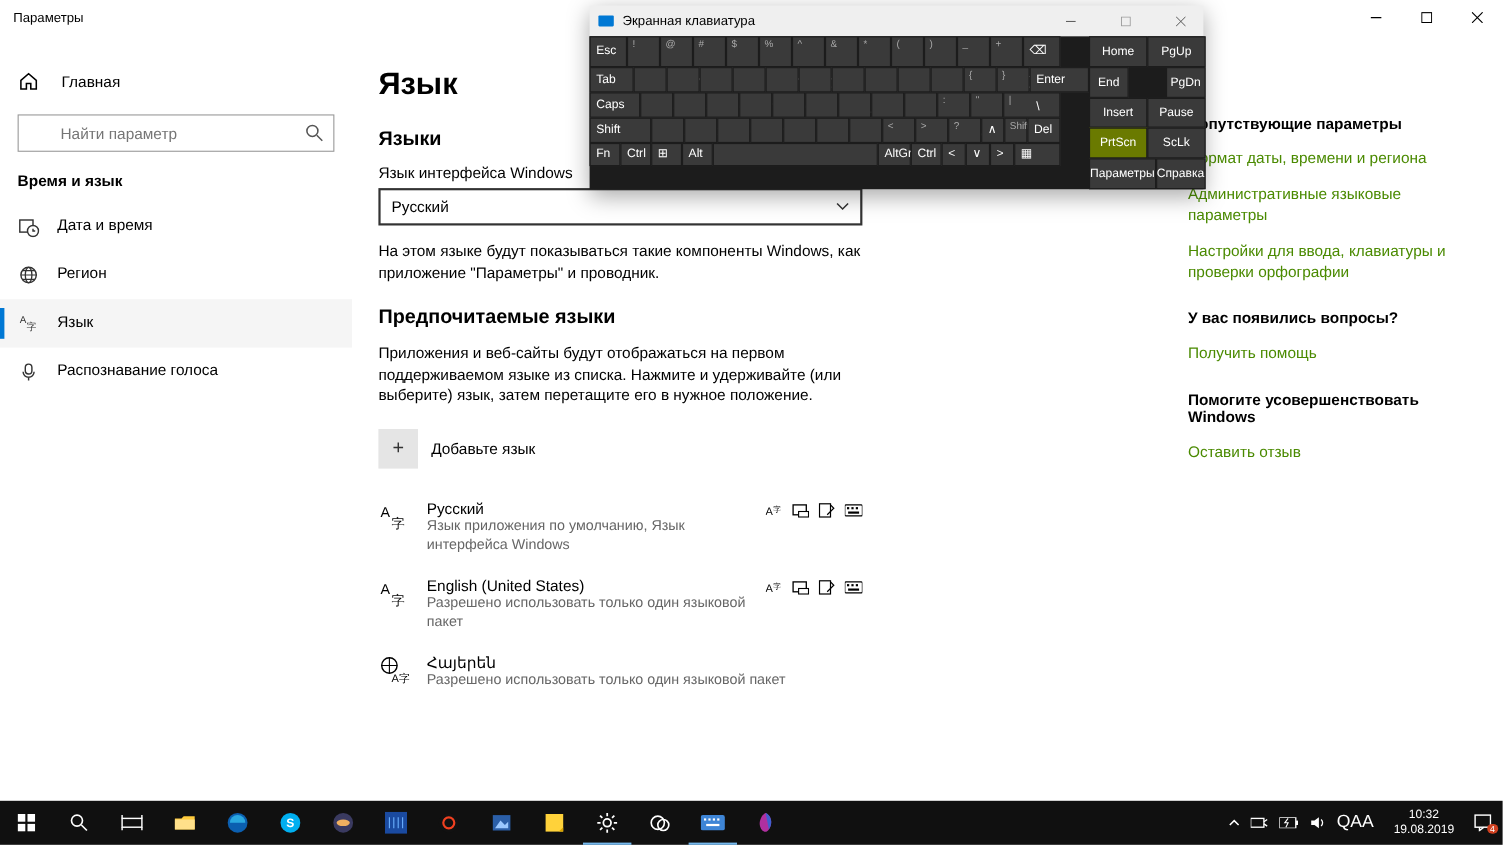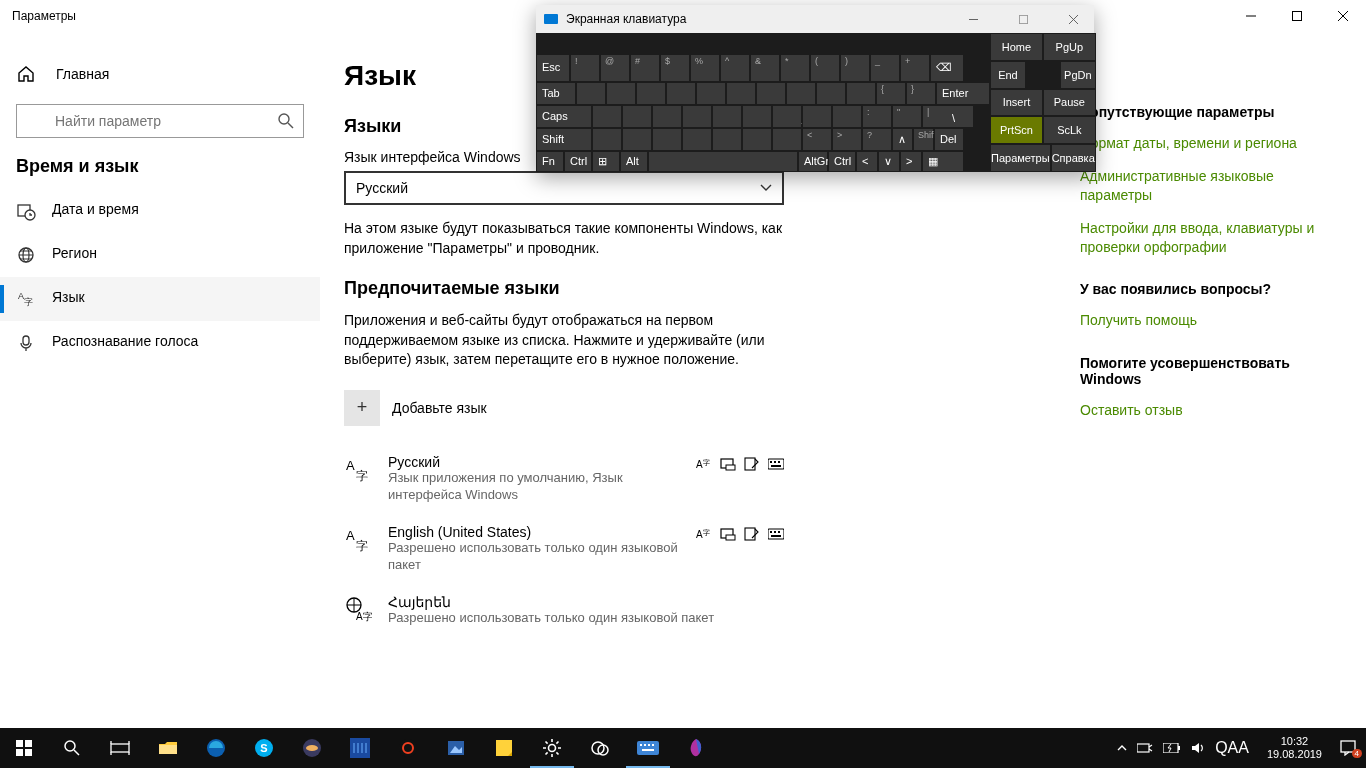--- a/index.html
+++ b/index.html
@@ -14,21 +14,21 @@
 
   .settings-body { display: flex; height: calc(100% - 32px); }
 
   
   .sidebar { width: 320px; padding-top: 24px; position: relative; }
   .home-row { display: flex; align-items: center; padding: 8px 16px; gap: 20px; font-size: 14px; }
   .home-row .hicn { width: 20px; height: 20px; display: flex; align-items: center; justify-content: center; }
   .searchbox { margin: 12px 16px 18px 16px; height: 34px; border: 1px solid #999; display: flex; align-items: center; padding: 0 8px 0 10px; background: #fff; }
   .searchbox input { flex: 1; border: none; outline: none; font-size: 14px; background: transparent; margin-left: 28px; }
   .searchbox .sicn { width: 18px; height: 18px; color: #555; }
-  .category { padding: 0 16px 12px 16px; font-size: 18px; font-weight: 600; }
+  .category { padding: 0 16px 12px 16px; font-size: 14px; font-weight: 600; }
   .nav-item { display: flex; align-items: flex-start; padding: 12px 16px; gap: 16px; font-size: 14px; position: relative; }
   .nav-item.active { background: rgba(0,0,0,0.04); }
   .nav-item.active::before { content:""; position:absolute; left:0; top:8px; bottom:8px; width:4px; background:#0078d4; }
   .nav-item .nicn { width: 20px; height: 20px; display: flex; align-items: center; justify-content: center; color: #333; }
 
   
   .main { flex: 1; padding: 28px 40px 0 24px; max-width: 760px; overflow-y: auto; }
   .page-title { font-size: 28px; font-weight: 600; margin-bottom: 24px; }
   .section-h { font-size: 18px; font-weight: 600; margin: 14px 0 12px 0; }
   .label { font-size: 14px; margin-bottom: 6px; }
@@ -53,21 +53,21 @@
   .rail a { display: block; color: #4a8a00; font-size: 14px; text-decoration: none; margin-bottom: 14px; line-height: 1.35; }
 
   
   .osk { position: absolute; left: 536px; top: 5px; width: 558px; height: 167px; box-shadow: 0 6px 20px rgba(0,0,0,0.35); }
   .osk-title { height: 28px; background: #efefef; display: flex; align-items: center; padding-left: 8px; font-size: 12px; gap: 8px; }
   .osk-title .kbicn { width: 14px; height: 10px; background: #0078d4; border-radius: 1px; }
   .osk-title .spacer { flex: 1; }
   .osk-title .owc { width: 42px; height: 28px; display: flex; align-items: center; justify-content: center; }
   .osk-title .owc svg { width: 9px; height: 9px; }
   .osk-body { background: #1c1c1c; display: flex; height: 139px; }
-  .osk-main { flex: 1; display: flex; flex-direction: column; justify-content: flex-end; }
+  .osk-main { flex: 1; display: flex; flex-direction: column; }
   .osk-side { width: 130px; display: flex; flex-direction: column; }
 
   .krow { display: flex; }
   .key { background: #3a3a3a; color: #fff; font-size: 11px; border: 1px solid #1c1c1c; display: flex; padding: 2px 5px; position: relative; line-height: 1; }
   .key .sup { position: absolute; top: 2px; left: 4px; font-size: 9px; color: #aaa; }
   .key .main { position: absolute; bottom: 3px; left: 5px; font-size: 11px; }
   .key.flat { align-items: center; }
   .skey { background: #3a3a3a; color: #fff; font-size: 11px; border: 1px solid #1c1c1c; display: flex; align-items: center; justify-content: center; }
   .skey.hi { background: #6a7a00; }
 
@@ -422,21 +422,21 @@
             <span class="sup">{</span>
             <span class="main">[</span>
           </div>
           <div class="key" style="width: 30px; height: 23.1667px;">
             <span class="sup">}</span>
             <span class="main">]</span>
           </div>
           <div class="key flat" style="width: 54px; height: 23.1667px;">Enter</div>
         </div>
         <div class="krow">
-          <div class="key flat" style="width: 56px; height: 23.1667px;">Caps</div>
+          <div class="key flat" style="width: 46px; height: 23.1667px;">Caps</div>
           <div class="key" style="width: 30px; height: 23.1667px;">
             <span class="sup"></span>
             <span class="main">a</span>
           </div>
           <div class="key" style="width: 30px; height: 23.1667px;">
             <span class="sup"></span>
             <span class="main">s</span>
           </div>
           <div class="key" style="width: 30px; height: 23.1667px;">
             <span class="sup"></span>

